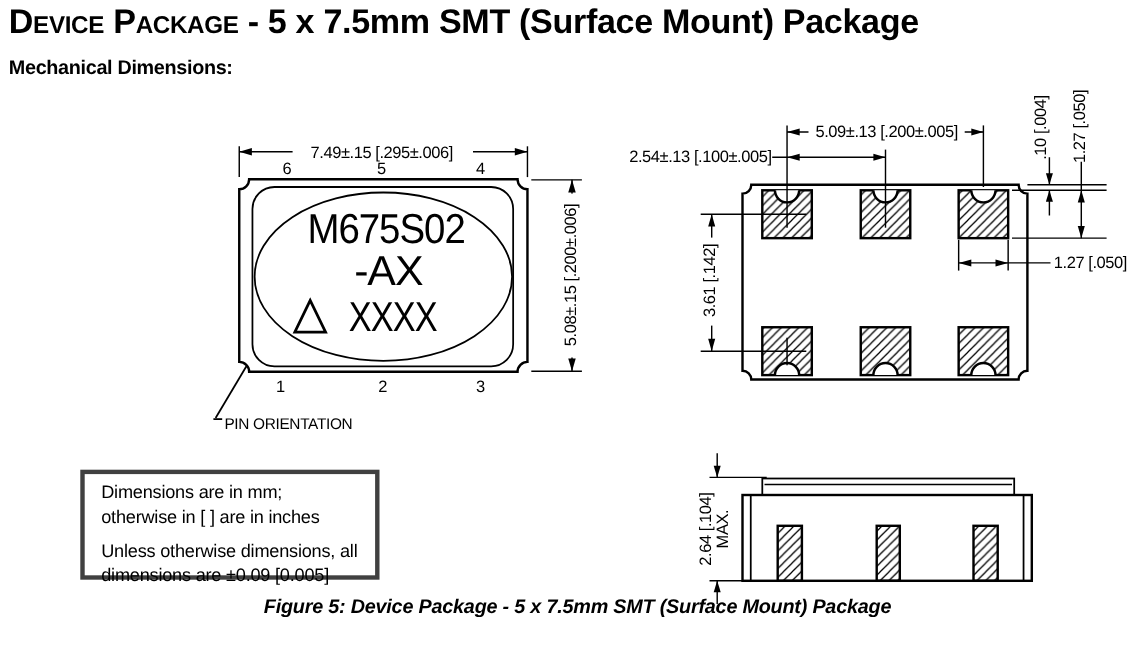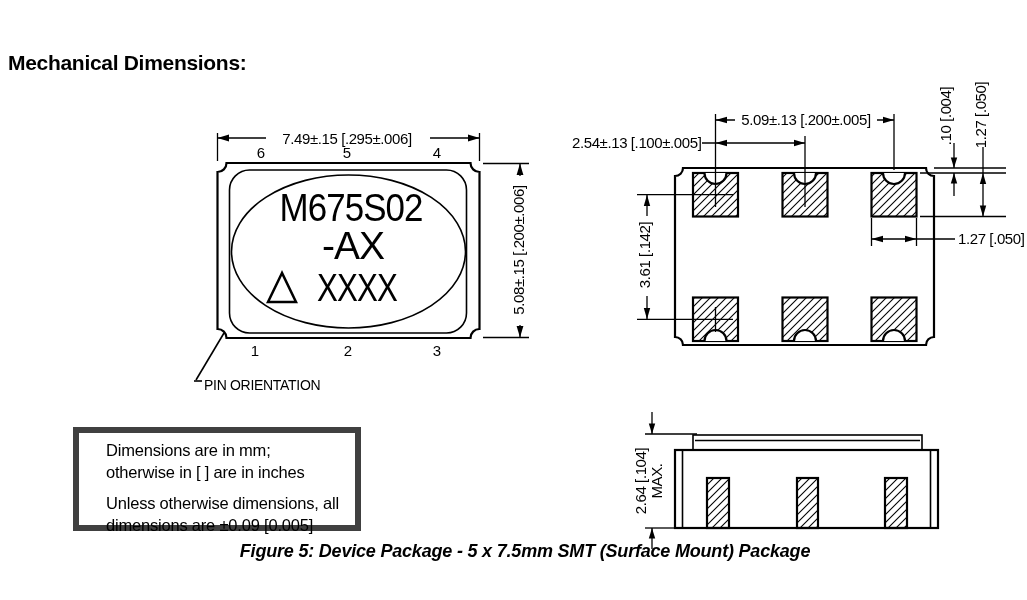--- a/index.html
+++ b/index.html
@@ -1,23 +1,23 @@
 <!DOCTYPE html>
 <html><head>
 <meta charset="utf-8">
 <style>
   html,body{margin:0;padding:0;background:#fff;}
   .page{position:relative;width:1027px;height:600px;background:#ffffff;color:#000;
         font-family:"Liberation Sans",sans-serif;overflow:hidden;}
   .title{position:absolute;left:8px;top:2px;font-size:31px;font-weight:bold;white-space:nowrap;letter-spacing:-0.3px;}
   .title .sc{font-variant:small-caps;}
-  .subtitle{position:absolute;left:8px;top:51px;font-size:21px;font-weight:bold;letter-spacing:-0.3px;}
+  .subtitle{position:absolute;left:8px;top:51px;font-size:18px;font-weight:bold;letter-spacing:-0.3px;}
   .art{position:absolute;left:0;top:0;}
-  .notebox{position:absolute;left:73px;top:427px;width:249px;height:86px;border:6px solid #404040;
-           padding:6px 0 0 27px;font-size:16.5px;line-height:22px;letter-spacing:-0.2px;}
+  .notebox{position:absolute;left:73px;top:427px;width:249px;height:86px;border:4px solid #404040;
+           padding:6px 0 0 15px;font-size:16.5px;line-height:22px;letter-spacing:-0.2px;}
   .notebox p{margin:0 0 9px 0;}
   .caption{position:absolute;left:125px;top:541px;width:800px;text-align:center;
            font-size:18px;font-weight:bold;font-style:italic;letter-spacing:-0.2px;}
   
   .lw1{stroke:#000;stroke-width:1.3;fill:none;}
   .lw15{stroke:#000;stroke-width:1.6;fill:none;}
   .lw2{stroke:#000;stroke-width:2.2;fill:none;}
   .body-fill{fill:#ffffff;}
   .pad{fill:url(#hatch);stroke:#000;stroke-width:2.2;}
   .notch{fill:#ffffff;stroke:#000;stroke-width:2.2;}
@@ -28,20 +28,23 @@
   .dim{font-size:15px;letter-spacing:-0.4px;}
   .dims{font-size:14px;letter-spacing:-0.3px;}
   .pin{font-size:15px;}
   .mark{font-size:38px;letter-spacing:-1px;}
 </style>
 </head>
 <body>
 
 <div class="page">
 
+  <div class="title">
+    <span class="sc">Device Package</span><span> - 5 x 7.5mm SMT (Surface Mount) Package</span>
+  </div>
   <div class="subtitle">Mechanical Dimensions:</div>
 
   <svg class="art" width="1027" height="600" viewBox="0 0 1027 600">
     <defs>
       <pattern id="hatch" width="8" height="8" patternUnits="userSpaceOnUse">
         <path d="M0,8 L8,0" stroke="#000" stroke-width="1.1"></path>
         <path d="M-2,2 L2,-2" stroke="#000" stroke-width="1.1"></path>
         <path d="M6,10 L10,6" stroke="#000" stroke-width="1.1"></path>
       </pattern>
     </defs>

